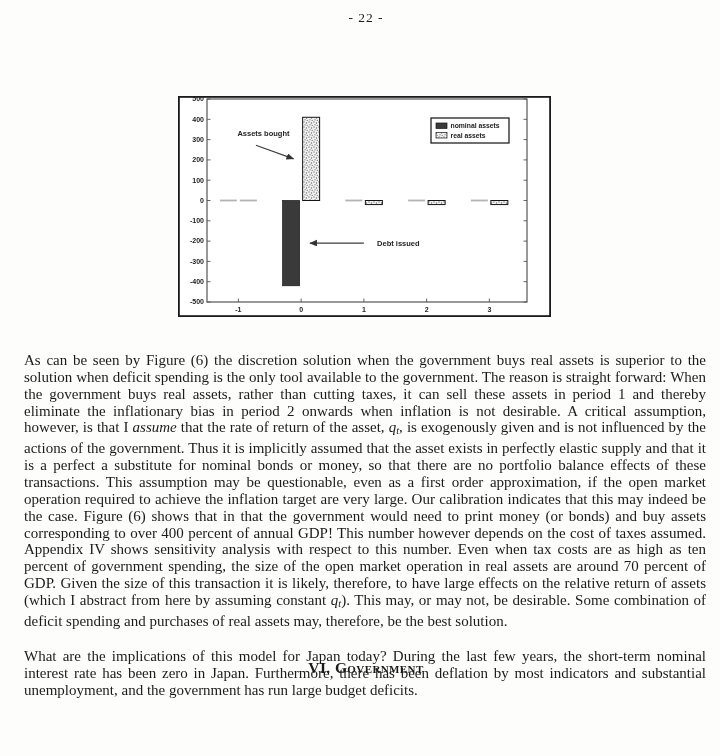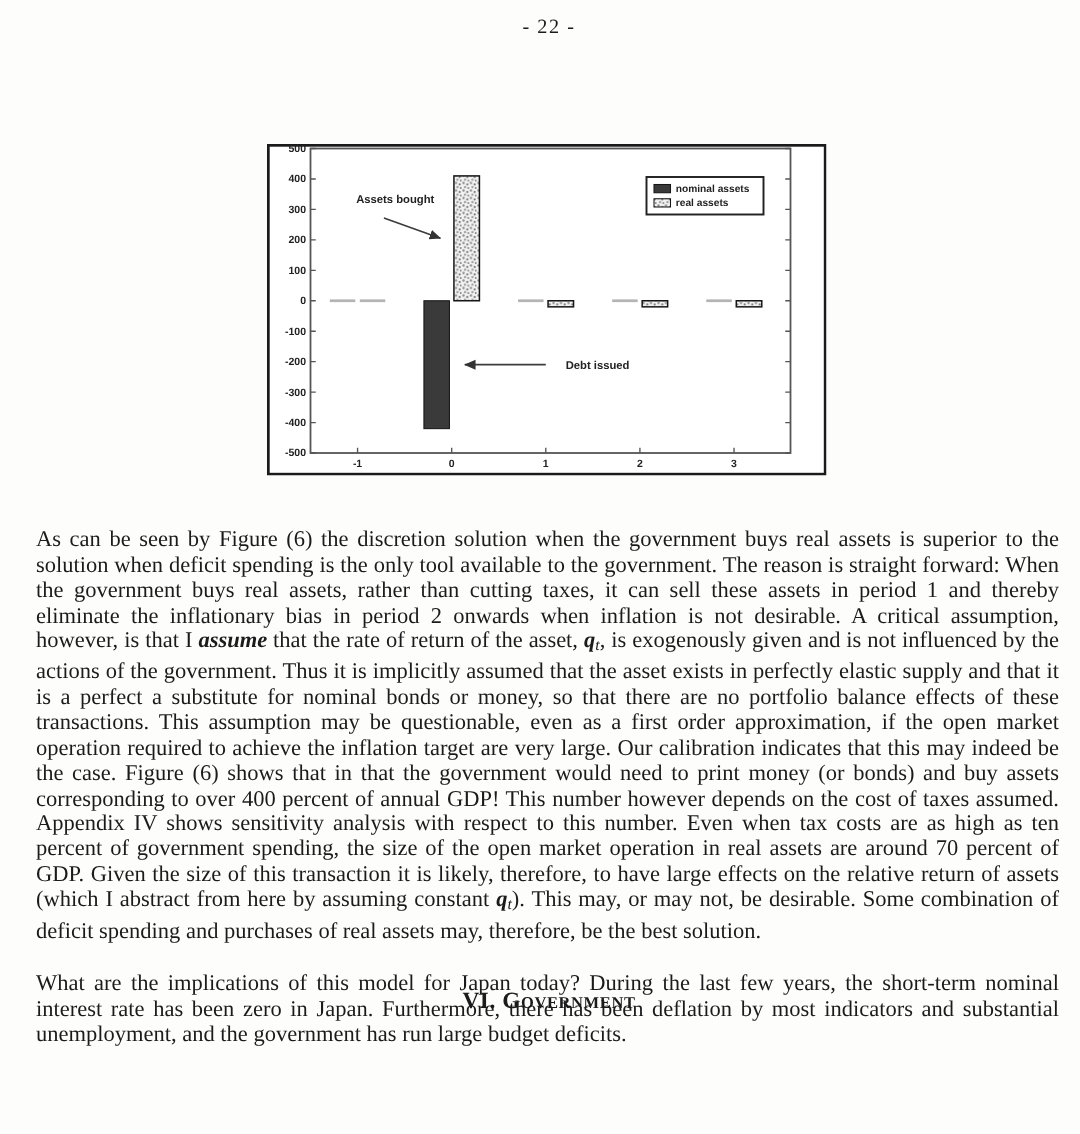--- a/index.html
+++ b/index.html
@@ -11,21 +11,21 @@
     font-size:13.5px;letter-spacing:1px;}
   .caption{position:absolute;top:64px;left:0;width:100%;text-align:center;
     font-size:14.5px;}
   .chart{position:absolute;left:178px;top:96px;width:373px;height:221px;text-align:right;}
   .para{position:absolute;left:24px;width:682px;text-align:justify;
     font-size:15px;line-height:16.85px;}
   .p1{top:352px;}
   .p2{top:648px;}
   .heading{position:absolute;top:659px;left:0;width:100%;text-align:center;
     font-variant:small-caps;font-weight:700;font-size:15.5px;letter-spacing:.4px;}
-  .i{font-style:italic;font-weight:bold;}
+  .i{font-style:italic;}
   .isub{font-style:italic;font-size:70%;vertical-align:-0.2em;}
   svg text{font-family:"Liberation Sans",sans-serif;}
 </style>
 </head>
 <body>
 
 <div class="page">
   <div class="pageno">- 22 -</div>
   <div class="chart">
     <svg id="chart-svg" width="373" height="221" viewBox="0 0 373 221">

